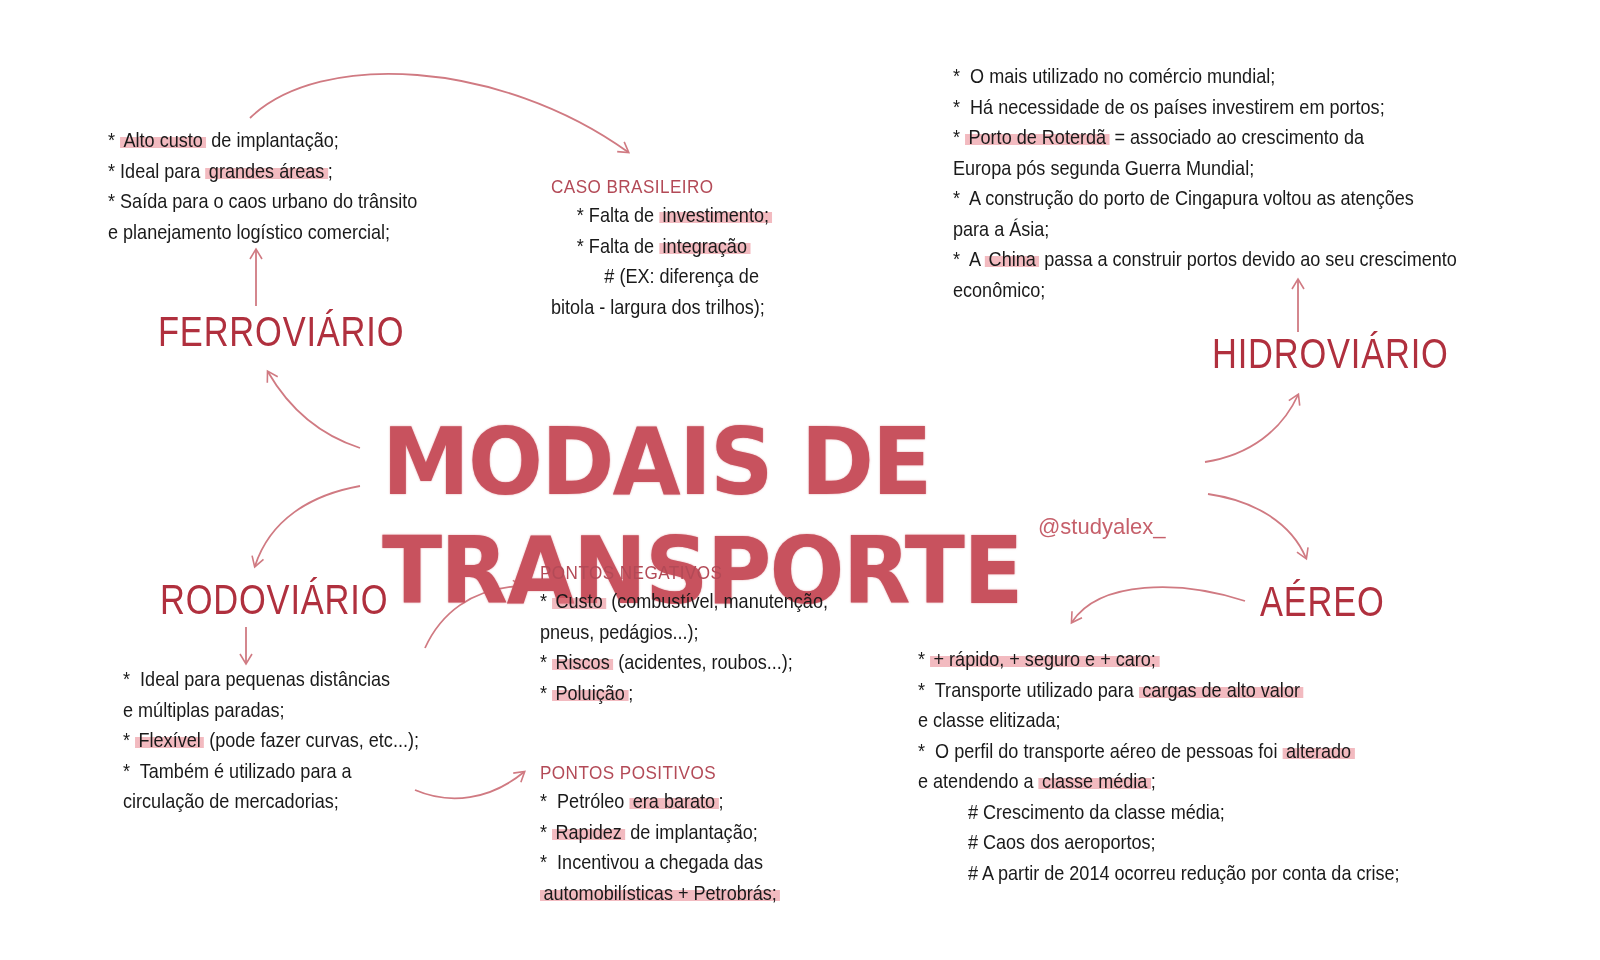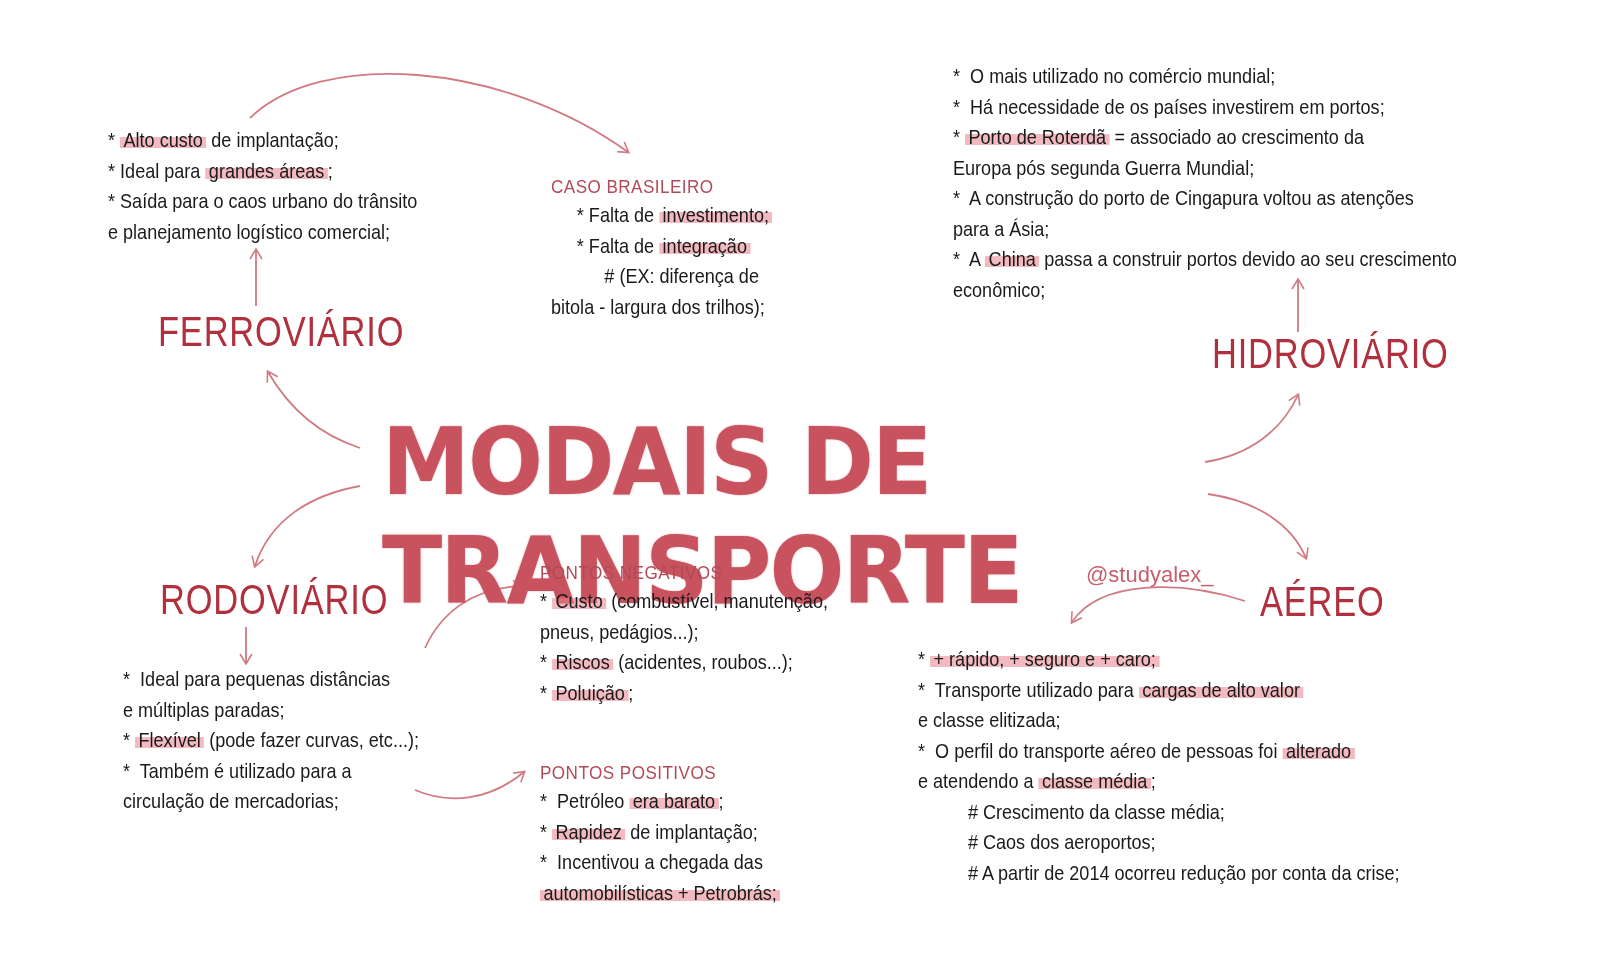--- a/index.html
+++ b/index.html
@@ -45,21 +45,21 @@
 
     <path d="M1298,332 L1298,280" marker-end="url(#ah)"></path>
 
     <path d="M1208,494 C1250,500 1290,520 1306,558" marker-end="url(#ah)"></path>
 
     <path d="M1245,601 C1180,580 1100,580 1072,622" marker-end="url(#ah)"></path>
   </g>
 </svg>
 
 <div class="abs title" style="left:382px; top:408px;">MODAIS DE TRANSPORTE</div>
-<div class="abs credit" style="left:1086px; top:514px;margin-top:48px;">@studyalex_</div>
+<div class="abs credit" style="left:1038px; top:514px;">@studyalex_</div>
 
 <div class="abs heading" style="left:158px; top:308px;">FERROVIÁRIO</div>
 <div class="abs block" style="left:108px; top:125px;">
   <div><span>*</span> <span class="hl">Alto custo</span><span> de implantação;</span></div>
   <div><span>*</span> <span>Ideal para </span><span class="hl">grandes áreas</span><span>;</span></div>
   <div><span>*</span> <span>Saída para o caos urbano do trânsito</span></div>
   <div><span>e planejamento logístico comercial;</span></div>
 </div>
 
 <div class="abs sub" style="left:551px; top:176px;">CASO BRASILEIRO</div>

